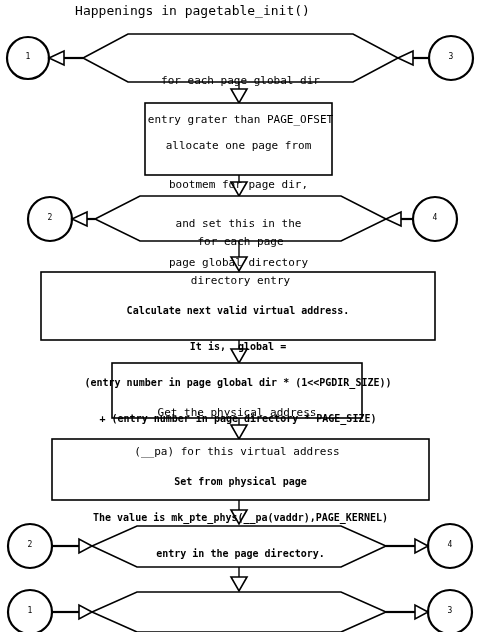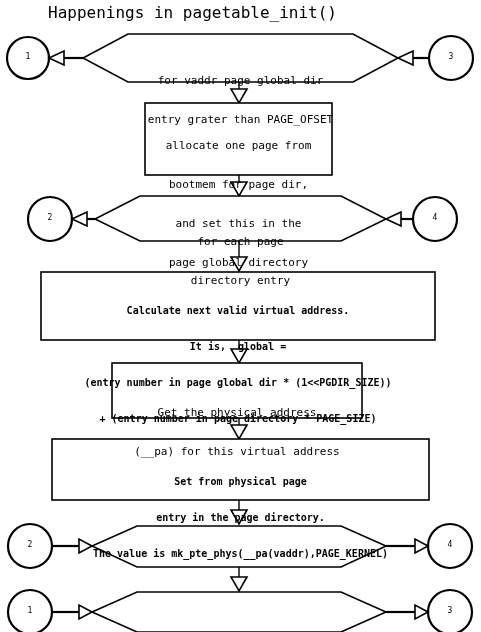--- a/index.html
+++ b/index.html
@@ -21,21 +21,21 @@
     position: absolute;
     top: 0;
     left: 0;
   }
   .diagram-title {
     position: absolute;
     left: 0;
     top: 3px;
     width: 385px;
     text-align: center;
-    font-size: 16px;
+    font-size: 13px;
     font-family: "DejaVu Sans Mono", monospace;
     color: #000000;
     letter-spacing: 0px;
   }
   .node-label {
     position: absolute;
     font-size: 11px;
     font-family: "DejaVu Sans Mono", monospace;
     color: #000000;
     text-align: center;
@@ -202,21 +202,21 @@
   <div class="conn-label" style="left:8px; top:52px; width:40px;">1</div>
   <div class="conn-label" style="left:431px; top:52px; width:40px;">3</div>
   <div class="conn-label" style="left:30px; top:213px; width:40px;">2</div>
   <div class="conn-label" style="left:415px; top:213px; width:40px;">4</div>
   <div class="conn-label" style="left:10px; top:540px; width:40px;">2</div>
   <div class="conn-label" style="left:430px; top:540px; width:40px;">4</div>
   <div class="conn-label" style="left:10px; top:606px; width:40px;">1</div>
   <div class="conn-label" style="left:430px; top:606px; width:40px;">3</div>
 
   <div class="node-label" style="left:83px; top:48px; width:315px;">
-    <div>for vaddr page global dir</div>
+    <div>for each page global dir</div>
     <div>entry grater than PAGE_OFSET</div>
   </div>
 
   <div class="node-label" style="left:95px; top:209px; width:291px;">
     <div>for each page</div>
     <div>directory entry</div>
   </div>
 
   <div class="node-label" style="left:145px; top:113px; width:187px;">
     <div>allocate one page from</div>
@@ -232,22 +232,22 @@
     <div>+ (entry number in page directory * PAGE_SIZE)</div>
   </div>
 
   <div class="node-label" style="left:112px; top:380px; width:250px;">
     <div>Get the physical address</div>
     <div>(__pa) for this virtual address</div>
   </div>
 
   <div class="node-label tiny" style="left:52px; top:452px; width:377px;">
     <div>Set from physical page</div>
+    <div>The value is mk_pte_phys(__pa(vaddr),PAGE_KERNEL)</div>
     <div>entry in the page directory.</div>
-    <div>The value is mk_pte_phys(__pa(vaddr),PAGE_KERNEL)</div>
   </div>
 
 
   <div class="node-label" style="left:92px; top:606px; width:294px;">
     
   </div>
 
 </div>
 
 </body></html>

